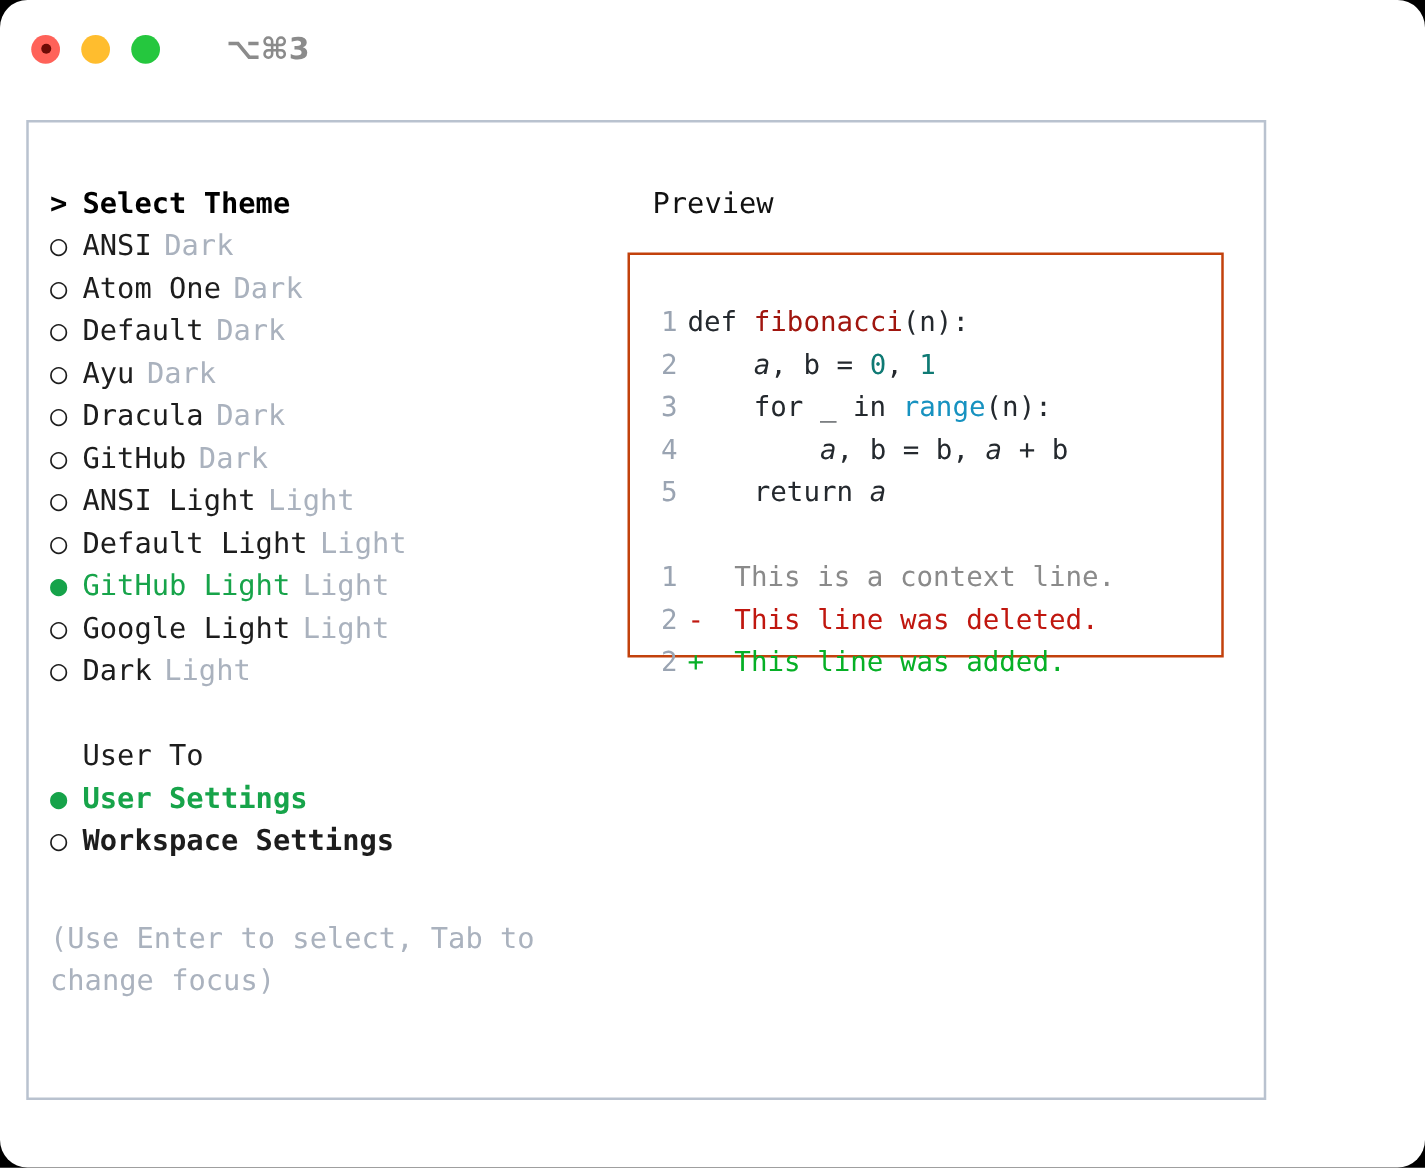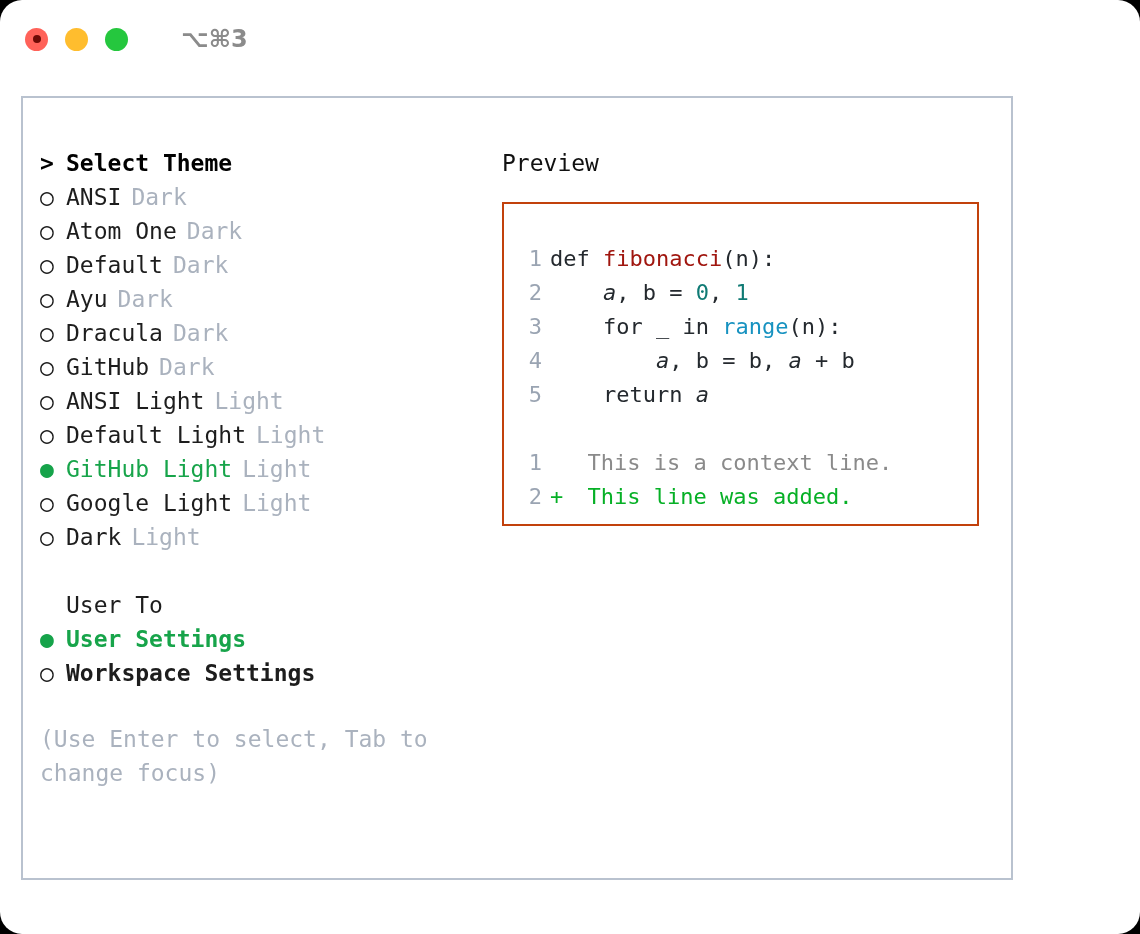--- a/index.html
+++ b/index.html
@@ -130,40 +130,41 @@
     padding-left: 26px;
     font-weight: normal;
   }
   .apply-row.selected .apply-label { color: #17a44a; }
   .apply-label { color: #1d1d1d; font-weight: bold; }
 
   .spacer-16 { height: 34px; }
   .spacer-8  { height: 32px; }
 
   .hint {
-    margin-top: 0px;
+    margin-top: 12px;
     font-size: 23px;
     line-height: 34px;
     color: #aab2be;
     width: 410px;
   }
 
   
   .right-col {
     position: absolute;
     left: 479px;
     top: 48px;
     width: 495px;
   }
   .preview-title {
     font-size: 23px;
     color: #111111;
     height: 34px;
     line-height: 34px;
     font-weight: normal;
+    margin-left: 20px;
   }
   .preview-box {
     margin-top: 22px;
     width: 477px;
     height: 324px;
     border: 2px solid #c2410c;
     box-sizing: border-box;
     background: #ffffff;
     position: relative;
   }
@@ -259,20 +260,21 @@
             <div id="code-lines">
                 <div class="code-line"><span class="ln">1</span><span class="kw">def </span><span class="fn">fibonacci</span><span class="plain">(n):</span></div>
                 <div class="code-line"><span class="ln">2</span><span class="plain">    </span><span class="var">a</span><span class="plain">, </span><span class="plain">b</span><span class="plain"> = </span><span class="num">0</span><span class="plain">, </span><span class="num">1</span></div>
                 <div class="code-line"><span class="ln">3</span><span class="plain">    for _ in </span><span class="bi">range</span><span class="plain">(n):</span></div>
                 <div class="code-line"><span class="ln">4</span><span class="plain">        </span><span class="var">a</span><span class="plain">, b = b, </span><span class="var">a</span><span class="plain"> + b</span></div>
                 <div class="code-line"><span class="ln">5</span><span class="plain">    return </span><span class="var">a</span></div>
               </div>
             <div class="gap-line"></div>
             <div id="diff-lines">
                 <div class="code-line"><span class="ln">1</span><span class="diff-ctx"><span class="marker"> </span>  This is a context line.</span></div>
+                <div class="code-line"><span class="ln">2</span><span class="diff-del"><span class="marker">-</span>  This line was deleted.</span></div>
                 <div class="code-line"><span class="ln">2</span><span class="diff-add"><span class="marker">+</span>  This line was added.</span></div>
               </div>
           </div>
         </div>
       </div>
 
     </div>
   </div>
 </div>
 

